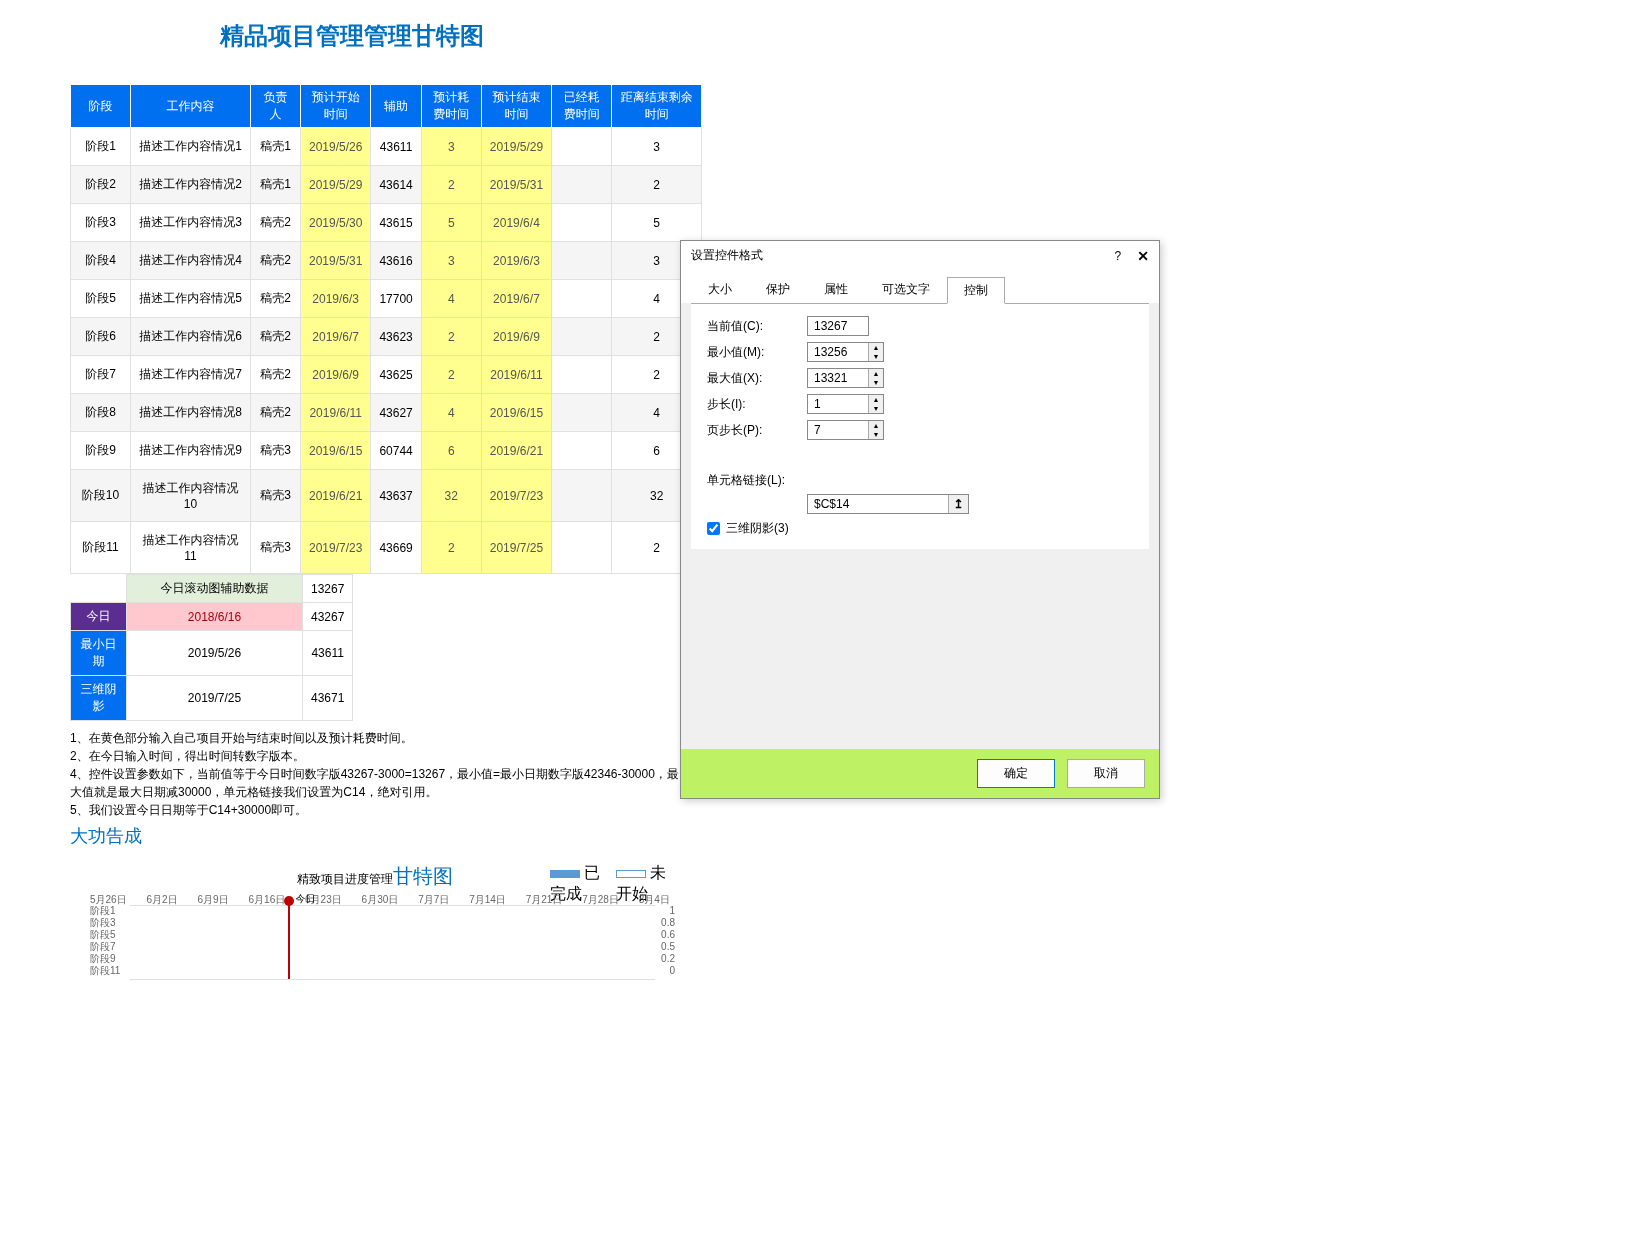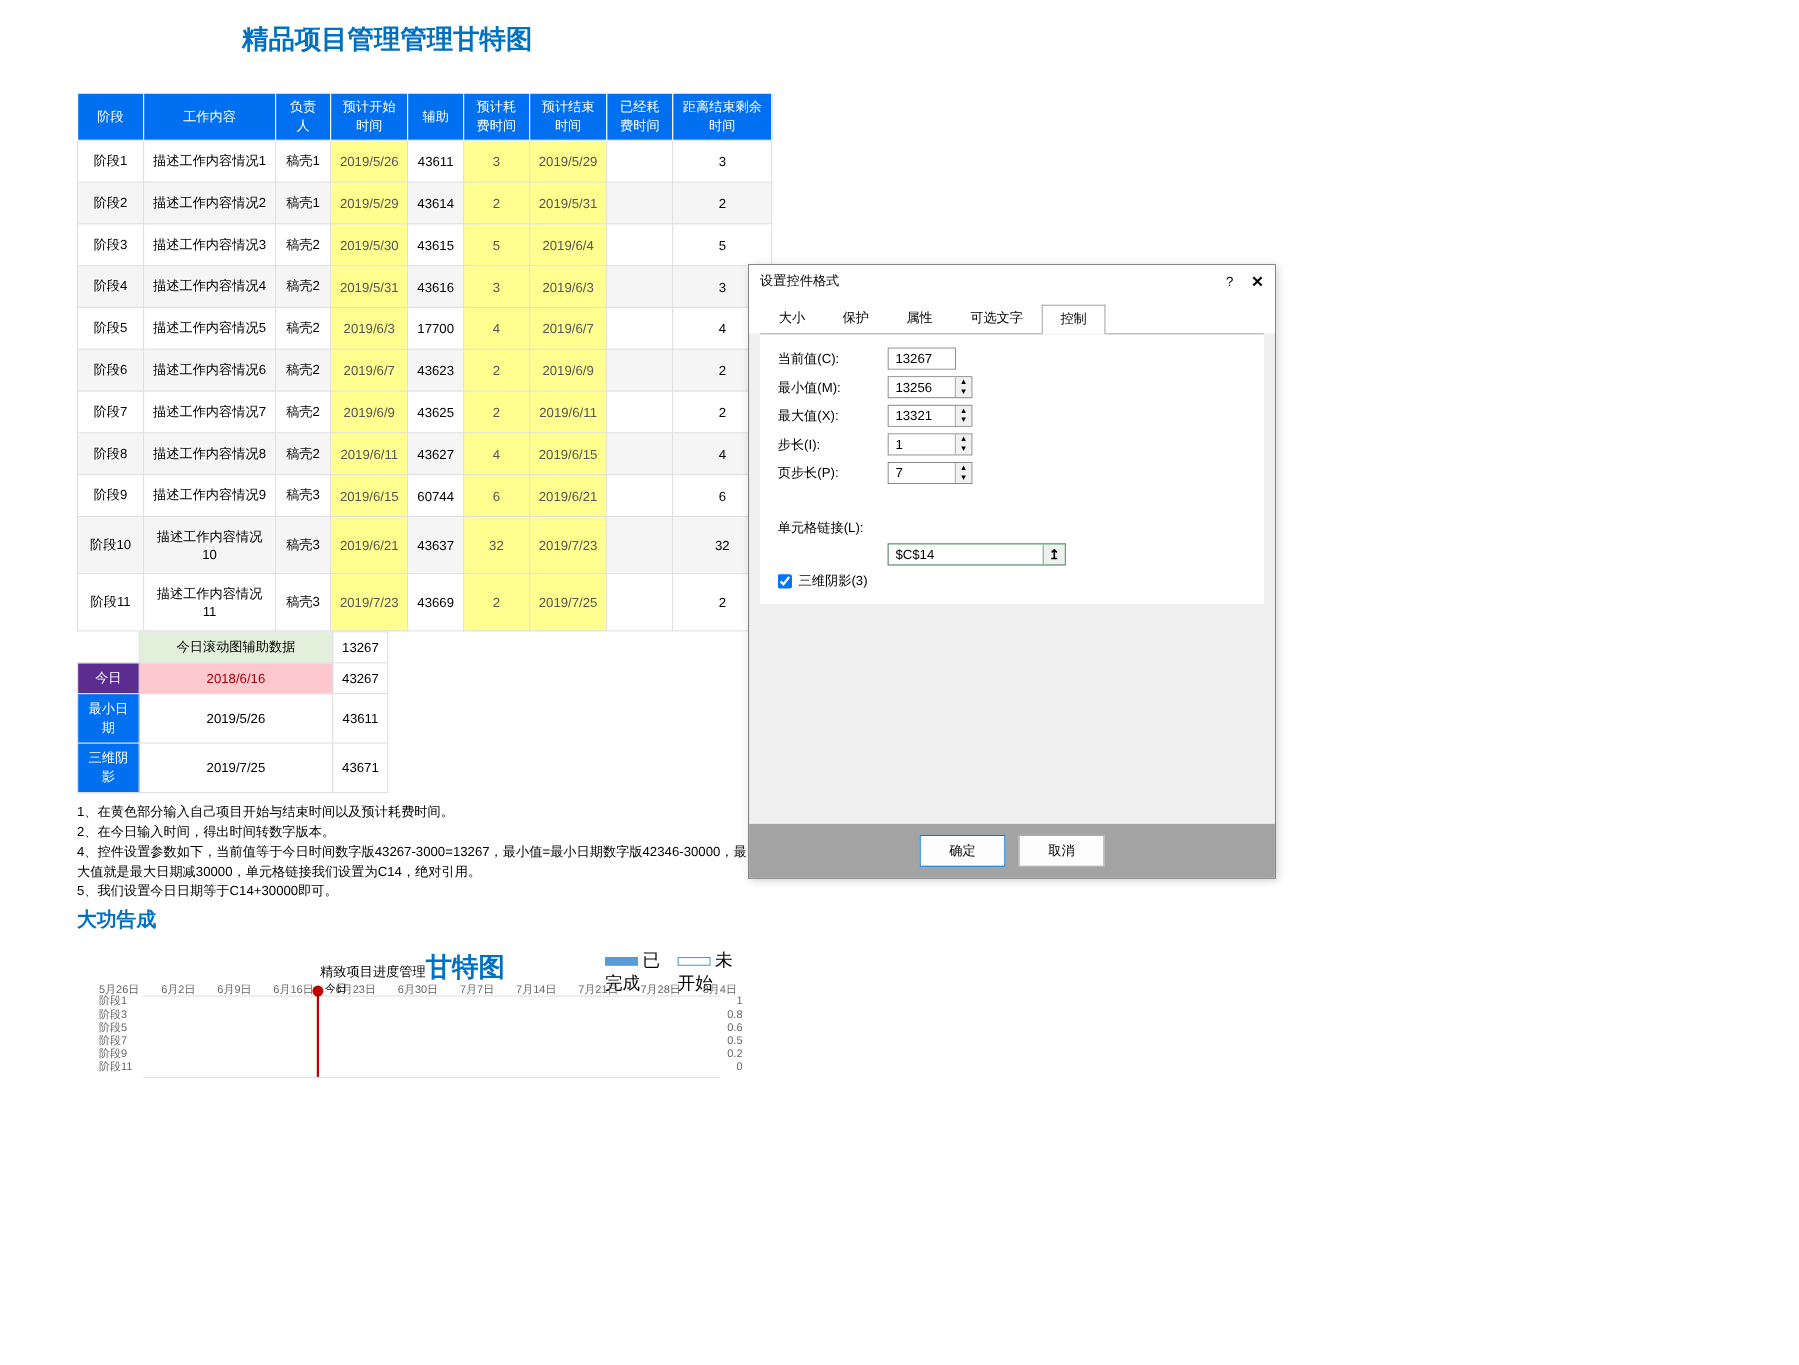--- a/index.html
+++ b/index.html
@@ -21,25 +21,25 @@
 .col-rem { width: 90px; }
 
 .aux-table { border-collapse: collapse; margin-left: 50px; margin-top: 0; }
 .aux-table td { border: 1px solid #e0e0e0; padding: 5px 8px; text-align: center; font-size: 12px; }
 .scroll-aux-label { background: #e2efda; width: 176px; }
 .today-label { background: #5b2d91; color: #fff; width: 56px; }
 .today-value { background: #ffc7ce; color: #9c0006; width: 120px; text-align: center; }
 .min-label, .max-label { background: #0070f0; color: #fff; width: 56px; }
 
 .instructions { margin-left: 50px; margin-top: 8px; max-width: 620px; font-size: 12px; line-height: 1.5; }
-.done-text { color: #0070c0; font-size: 18px; font-weight: bold; margin-left: 50px; margin-top: 5px; }
+.done-text { color: #0070c0; font-size: 18px; font-weight: normal; margin-left: 50px; margin-top: 5px; }
 
 .chart-area { position: relative; margin-left: 50px; margin-top: 15px; width: 610px; height: 160px; }
 .chart-title-wrap { text-align: center; font-size: 12px; }
-.chart-title-big { color: #0070c0; font-size: 24px; font-weight: bold; }
+.chart-title-big { color: #0070c0; font-size: 20px; font-weight: normal; }
 .legend { position: absolute; top: 0px; left: 480px; font-size: 16px; display: flex; gap: 2px; align-items: center; }
 .legend-box-solid { width: 30px; height: 8px; background: #5b9bd5; display: inline-block; margin-right: 4px; }
 .legend-box-outline { width: 30px; height: 8px; border: 1px solid #5b9bd5; display: inline-block; margin-right: 4px; }
 .x-axis { position: absolute; top: 30px; left: 20px; right: 10px; display: flex; justify-content: space-between; font-size: 10px; color: #666; }
 .y-axis-left { position: absolute; top: 42px; left: 20px; font-size: 10px; color: #666; line-height: 12px; }
 .y-axis-right { position: absolute; top: 42px; right: 5px; font-size: 10px; color: #666; text-align: right; line-height: 12px; }
 .plot-area { position: absolute; top: 42px; left: 60px; right: 25px; height: 75px; border-top: 1px solid #e0e0e0; border-bottom: 1px solid #e0e0e0; }
 .today-line { position: absolute; left: 30%; top: -8px; bottom: 0; width: 2px; background: #c00000; }
 .today-dot { position: absolute; left: calc(30% - 4px); top: -10px; width: 10px; height: 10px; background: #c00000; border-radius: 50%; }
 .today-label-chart { position: absolute; left: calc(30% + 8px); top: -14px; font-size: 10px; }
@@ -57,21 +57,21 @@
 .form-row label { width: 90px; }
 .spinner-input { display: flex; align-items: stretch; border: 1px solid #888; background: #fff; }
 .spinner-input input { border: none; padding: 2px 6px; width: 60px; font-size: 12px; outline: none; }
 .spinner-btns { display: flex; flex-direction: column; border-left: 1px solid #aaa; }
 .spinner-btns span { width: 14px; height: 9px; font-size: 7px; line-height: 9px; text-align: center; cursor: pointer; background: #f0f0f0; }
 .cell-link-input { display: flex; align-items: stretch; border: 1px solid #888; background: #22c55e; margin-top: 48px; }
 .cell-link-input input { border: none; padding: 2px 6px; width: 140px; font-size: 12px; outline: none; }
 .refbtn { width: 20px; background: #f0f0f0; border-left: 1px solid #aaa; display: flex; align-items: center; justify-content: center; cursor: pointer; font-weight: bold; }
 .checkbox-row { display: flex; align-items: center; gap: 6px; margin-top: 6px; }
 .checkbox-row input { margin: 0; }
-.dialog-buttons { display: flex; justify-content: center; padding: 10px 14px; gap: 12px; background: #a3a3a3; margin-top: 200px; }
+.dialog-buttons { display: flex; justify-content: flex-end; padding: 10px 14px; gap: 12px; background: #bef264; margin-top: 200px; }
 .dlg-btn { padding: 5px 26px; border: 1px solid #aaa; background: #fdfdfd; cursor: pointer; font-size: 12px; }
 .dlg-btn.primary { border: 1px solid #0078d7; }
 </style>
 </head>
 <body>
 
 <div class="main-title">精品项目管理管理甘特图</div>
 
 <table class="data-table">
   <thead>

